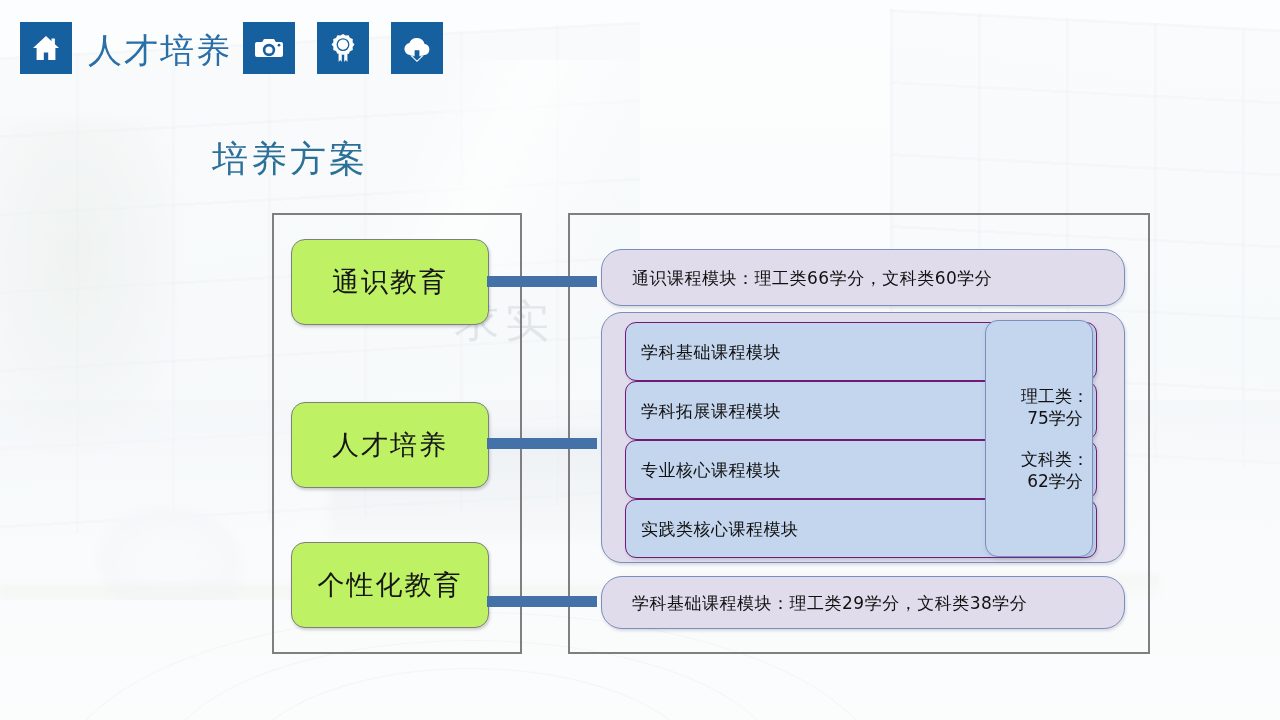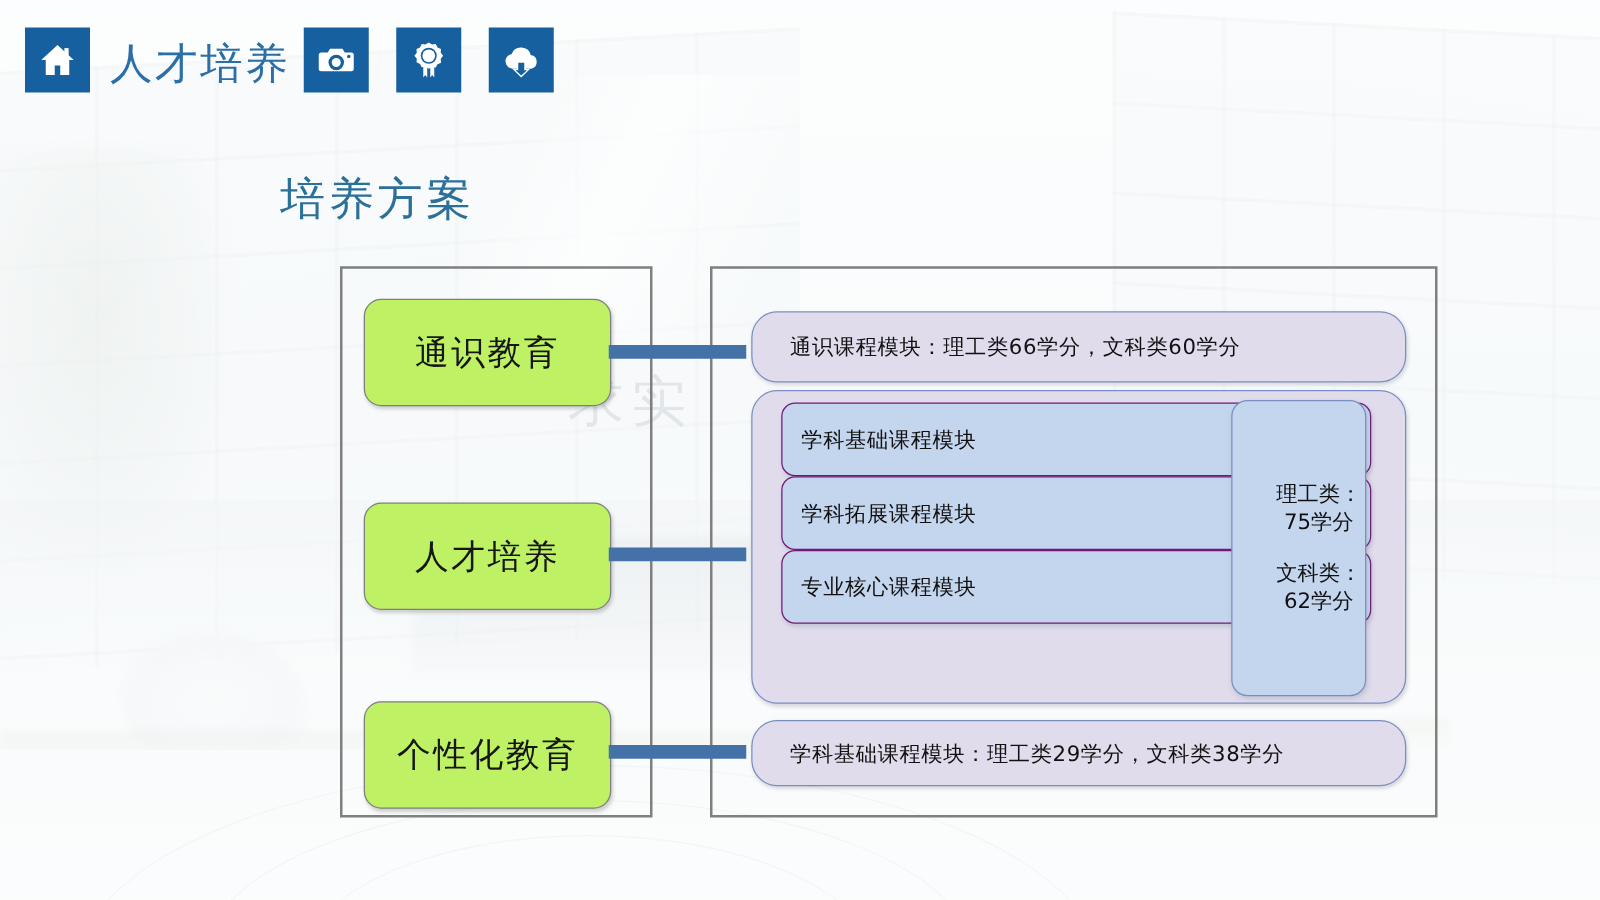--- a/index.html
+++ b/index.html
@@ -58,37 +58,37 @@
         display:flex;align-items:center;justify-content:center;}
   .ico svg{display:block;}
   .ico.home{left:20px;}
   .ico.cam{left:243px;}
   .ico.medal{left:317px;}
   .ico.cloud{left:391px;}
   .header-title{position:absolute;left:88px;top:28px;font-size:34px;color:#2b6fa8;
         letter-spacing:2px;font-family:"DejaVu Sans","Liberation Sans",sans-serif;}
 
   
-  .slide-title{position:absolute;left:224px;top:135px;font-size:36px;color:#2b7099;
+  .slide-title{position:absolute;left:212px;top:135px;font-size:36px;color:#2b7099;
         letter-spacing:3px;font-family:"DejaVu Sans","Liberation Sans",sans-serif;}
 
   
   .frame{position:absolute;border:2px solid #7f7f7f;background:transparent;}
   .frame.left{left:272px;top:213px;width:246px;height:437px;}
   .frame.right{left:568px;top:213px;width:578px;height:437px;}
 
   
   .gbox{position:absolute;background:#bef264;border:1.5px solid #7f7f7f;border-radius:14px;
         display:flex;align-items:center;justify-content:center;
         font-size:27px;color:#161616;letter-spacing:2px;
         font-family:"DejaVu Sans","Liberation Sans",sans-serif;
         box-shadow:1px 2px 3px rgba(90,90,90,.28);}
   .gbox.g1{left:291px;top:239px;width:196px;height:84px;}
   .gbox.g2{left:291px;top:402px;width:196px;height:84px;}
-  .gbox.g3{left:291px;top:561px;width:196px;height:84px;}
+  .gbox.g3{left:291px;top:542px;width:196px;height:84px;}
 
   
   .conn{position:absolute;height:11px;background:#4472a8;}
   .conn.c1{left:487px;top:276px;width:110px;}
   .conn.c2{left:487px;top:438px;width:110px;}
   .conn.c3{left:487px;top:596px;width:110px;}
 
   
   .lav{position:absolute;background:#e0dcec;border:1px solid #7a8fc0;border-radius:21px;
        box-shadow:1px 2px 3px rgba(120,120,140,.25);}
@@ -211,20 +211,23 @@
 
   <div class="bbar b1">
     <span class="lbl">学科基础课程模块</span>
   </div>
   <div class="bbar b2">
     <span class="lbl">学科拓展课程模块</span>
   </div>
   <div class="bbar b3">
     <span class="lbl">专业核心课程模块</span>
   </div>
+  <div class="bbar b4">
+    <span class="lbl">实践类核心课程模块</span>
+  </div>
 
   <div class="credits">
     <div class="ln">理工类：</div>
     <div class="ln">75学分</div>
     <div class="gap"></div>
     <div class="ln">文科类：</div>
     <div class="ln">62学分</div>
   </div>
 
   <div class="lav bot">

